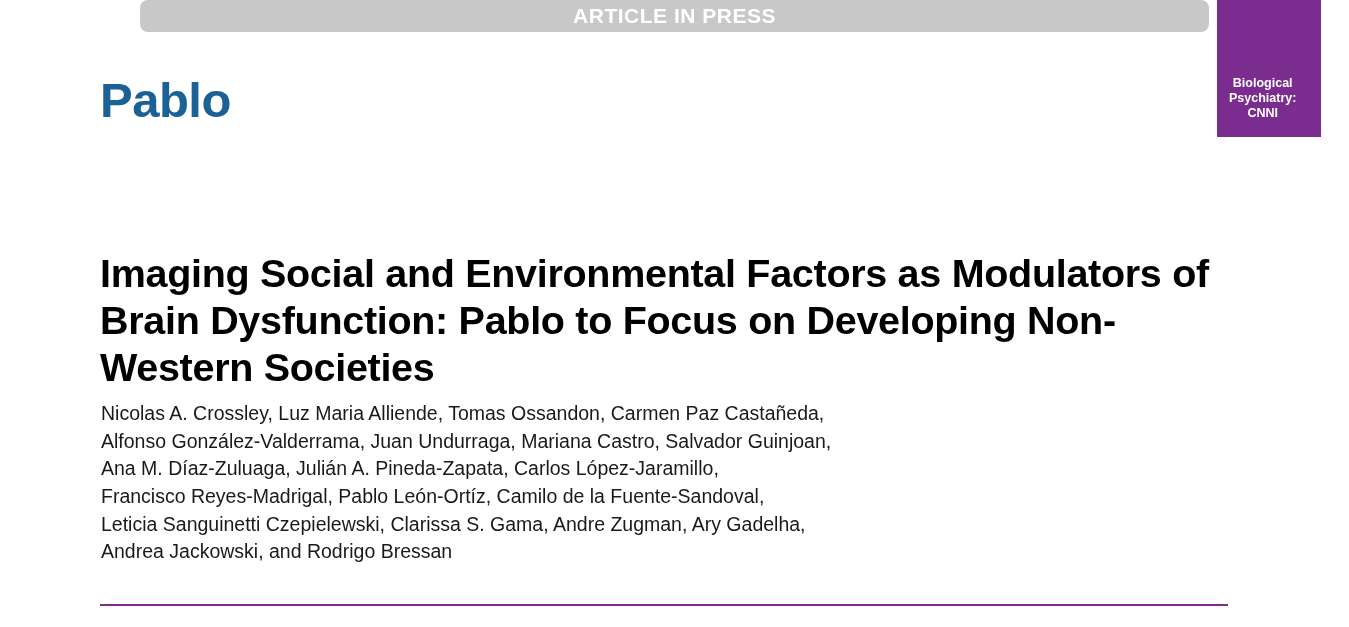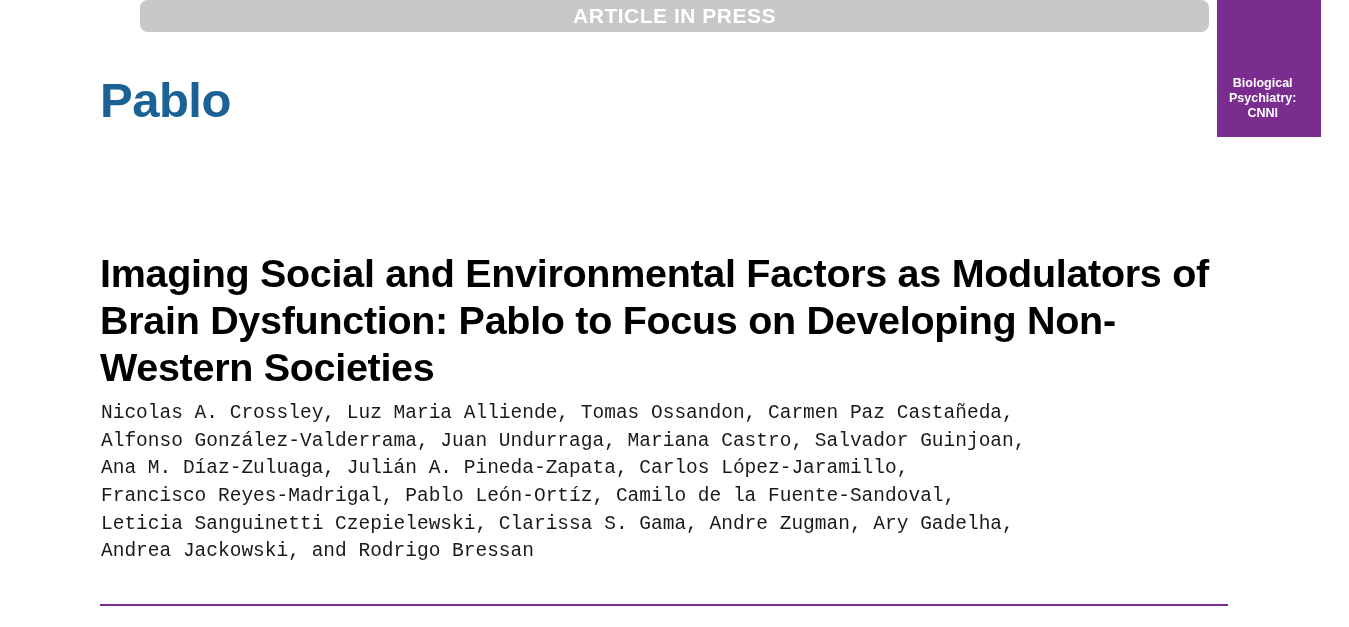--- a/index.html
+++ b/index.html
@@ -87,21 +87,21 @@
   
   .authors {
     position: absolute;
     left: 101px;
     top: 400px;
     width: 1140px;
     color: #1a1a1a;
     font-size: 19.5px;
     line-height: 1.42;
     white-space: pre-line;
-    font-family: Liberation Mono, monospace;
+    font-family: Liberation Sans, sans-serif;
   }
 
   
   .bottom-rule {
     position: absolute;
     left: 100px;
     top: 604px;
     width: 1128px;
     height: 2px;
     background: #7b2c8f;

